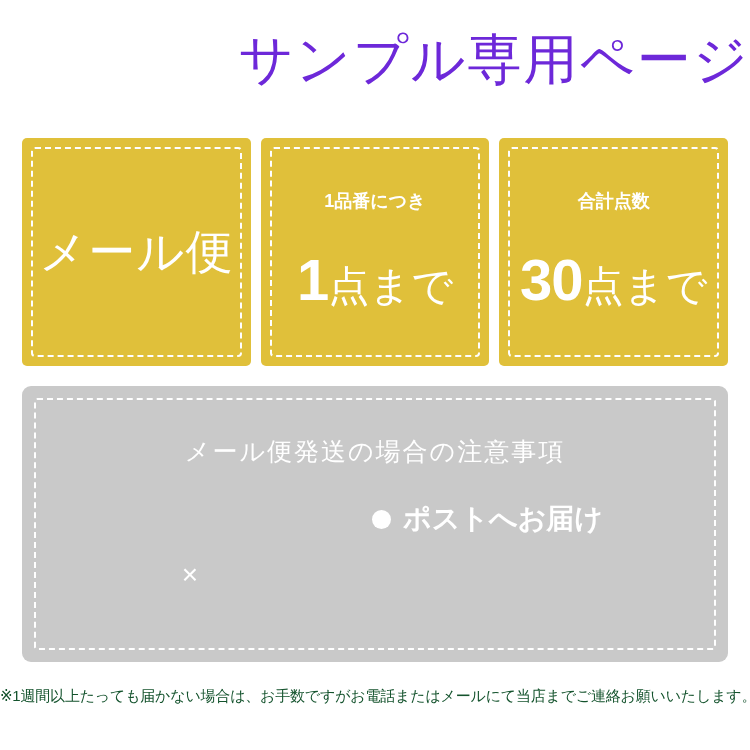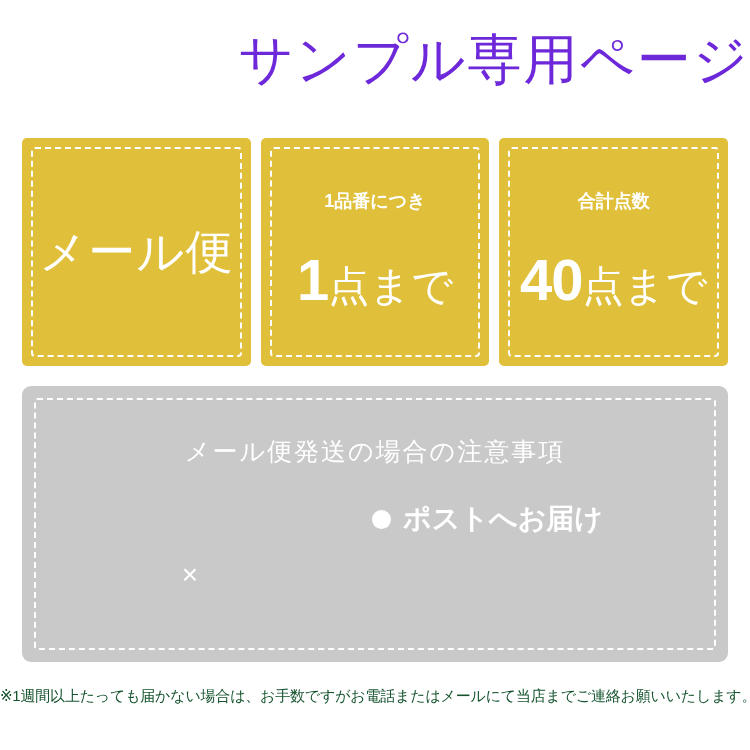--- a/index.html
+++ b/index.html
@@ -256,21 +256,21 @@
           <span class="unit">点まで</span>
         </div>
       </div>
     </div>
 
     <div class="card">
       <div class="dash"></div>
       <div class="card-inner">
         <div class="card-caption">合計点数</div>
         <div class="card-value">
-          <span class="num">40</span>
+          <span class="num">30</span>
           <span class="unit">点まで</span>
         </div>
       </div>
     </div>
 
   </div>
 
   <div class="notice-box">
     <div class="dash"></div>
 

